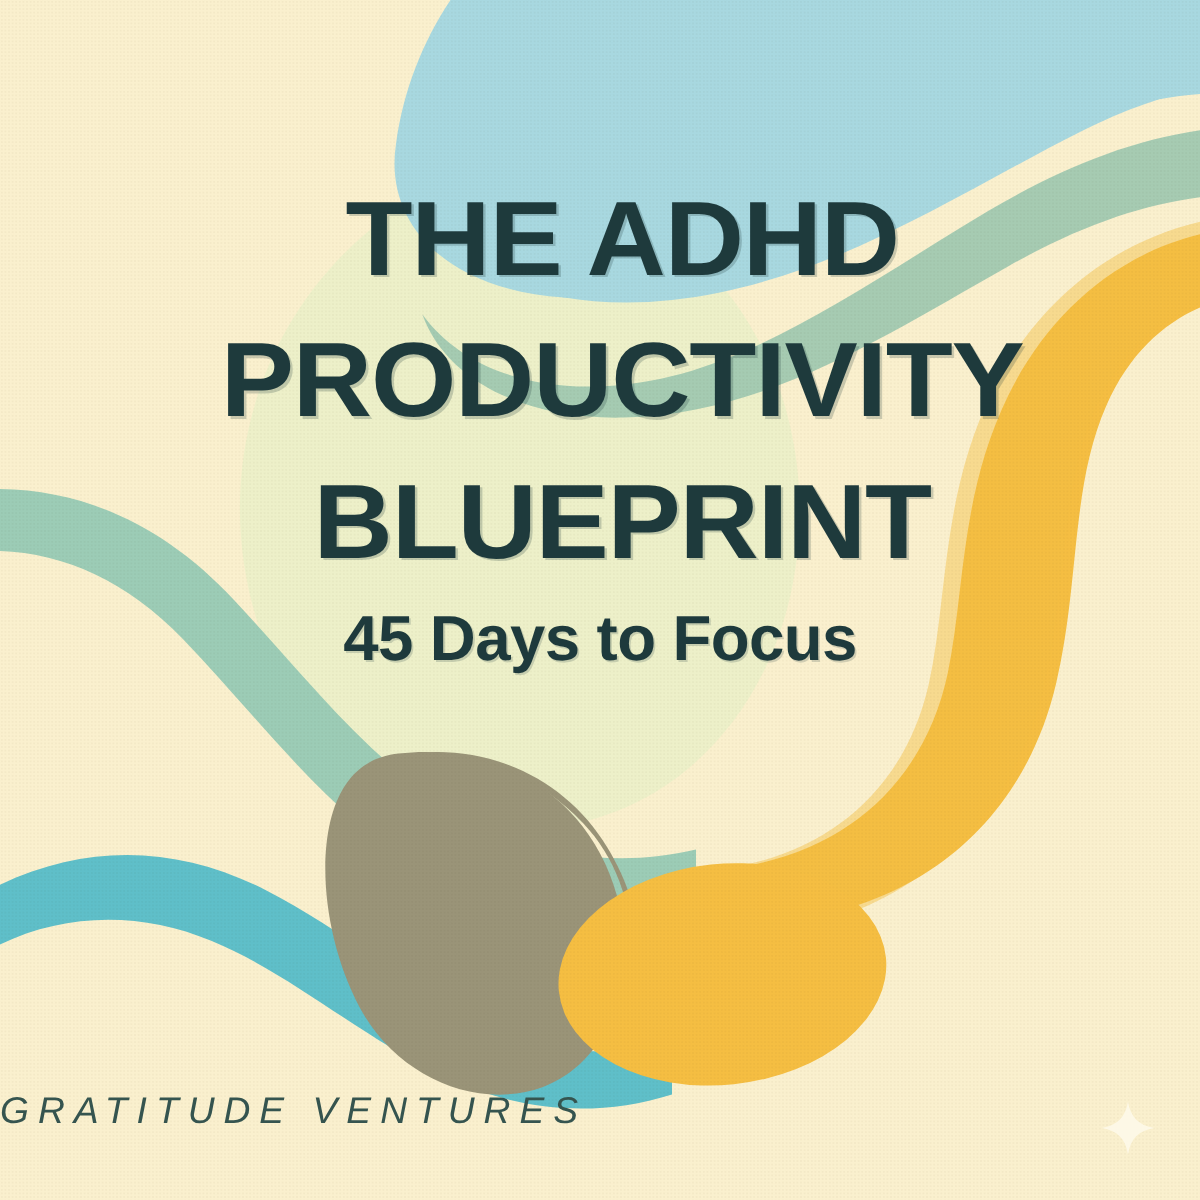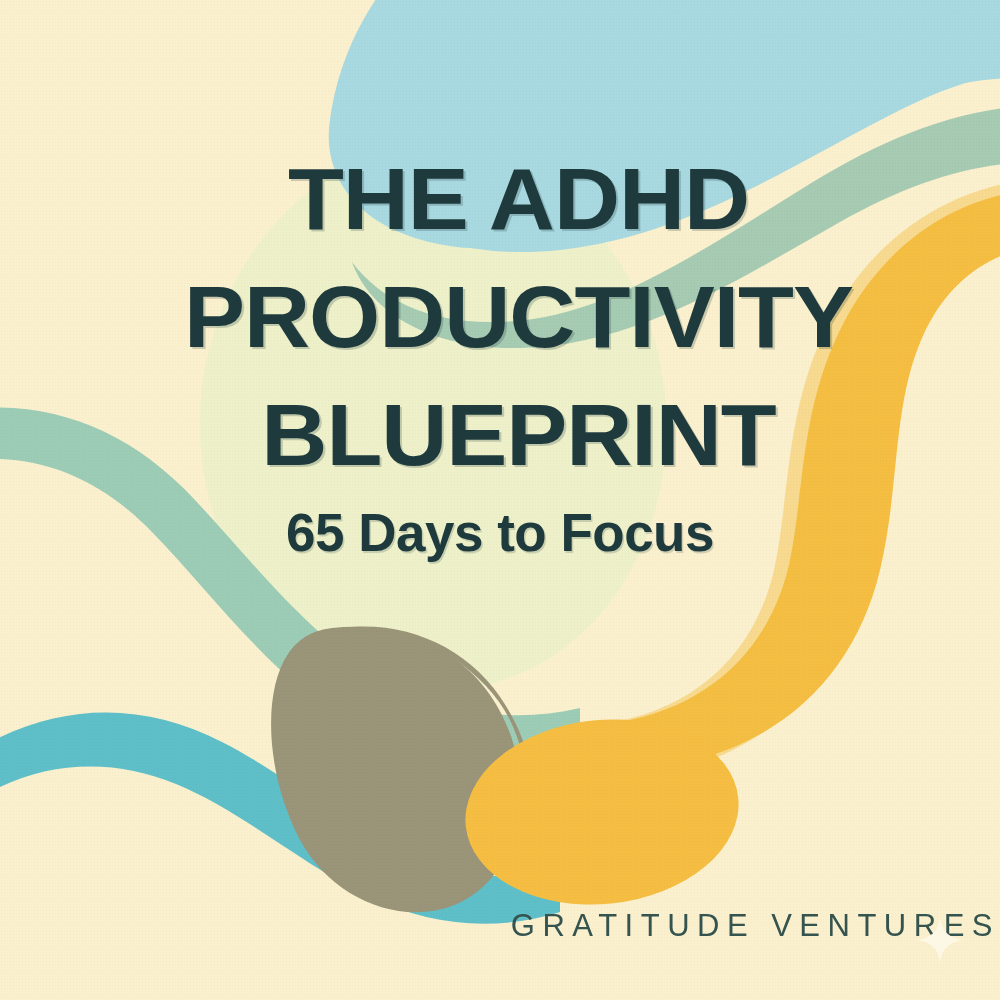--- a/index.html
+++ b/index.html
@@ -76,21 +76,22 @@
     letter-spacing: -0.5px;
     color: #1E3A3C;
     white-space: nowrap;
     text-shadow: 1.5px 1.5px 0 rgba(30,58,60,0.18);
   }
   .publisher-block {
     position: absolute;
     top: 908px;
     left: 0;
     right: 0;
-    text-align: right;
+    text-align: left;
+    font-style: italic;
   }
   .publisher {
     font-family: "Liberation Sans", sans-serif;
     font-weight: 400;
     font-size: 31px;
     letter-spacing: 7.5px;
     color: #35544F;
     text-transform: uppercase;
   }
   .sparkle {
@@ -173,21 +174,21 @@
 
   <div id="content">
 
     <div class="title-block">
       <div class="title-line">THE ADHD</div>
       <div class="title-line">PRODUCTIVITY</div>
       <div class="title-line">BLUEPRINT</div>
     </div>
 
     <div class="subtitle-block">
-      <div class="subtitle-line">65 Days to Focus</div>
+      <div class="subtitle-line">45 Days to Focus</div>
     </div>
 
     <div class="publisher-block">
       <div class="publisher">GRATITUDE VENTURES</div>
     </div>
 
     <svg class="sparkle" viewBox="0 0 48 48" aria-hidden="true">
       <path d="M24 2 C26 15 33 22 46 24 C33 26 26 33 24 46 C22 33 15 26 2 24 C15 22 22 15 24 2 Z" fill="#FDF8E6"></path>
     </svg>
 

